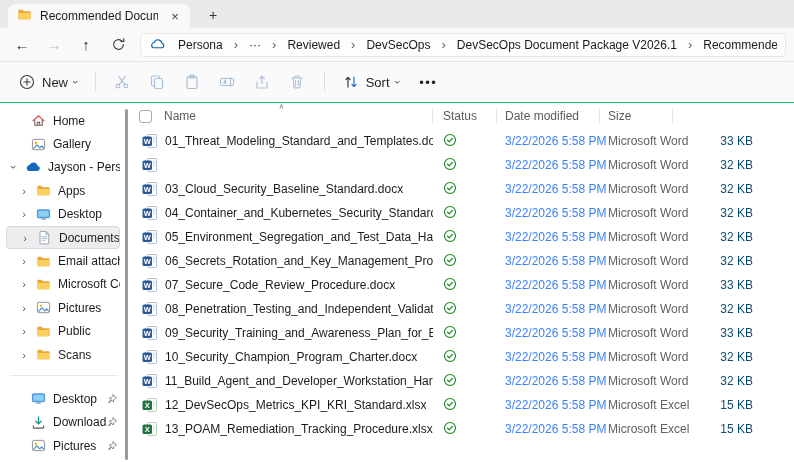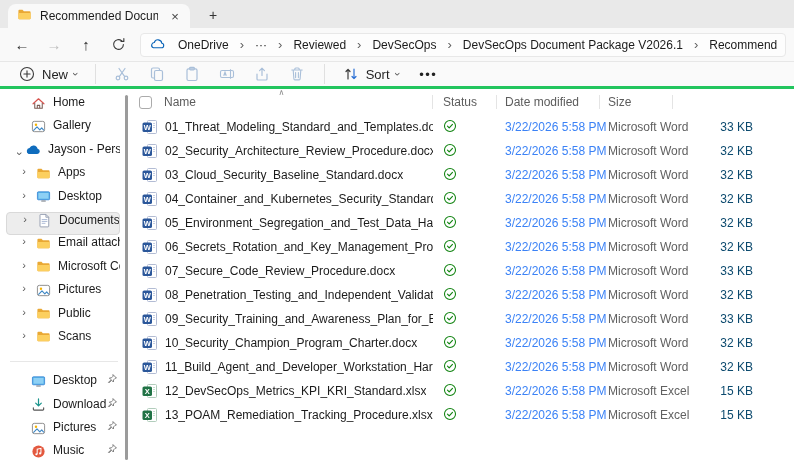--- a/index.html
+++ b/index.html
@@ -21,36 +21,36 @@
             font-size:15px; color:#2f2f2f; border-radius:4px; flex:none; }
   .navbtn.disabled { color:#BDBDBD; }
   .addressbar { flex:1; height:24px; background:#FDFDFD; border:1px solid #E8E8E8; border-radius:4px;
                 margin-left:6px; display:flex; align-items:center; padding:0 8px; overflow:hidden; }
   .bc-cloud { width:18px; height:16px; margin-right:6px; flex:none; display:flex; align-items:center; }
   .bc-items { display:flex; align-items:center; overflow:hidden; }
   .crumb { font-size:12px; color:#1b1b1b; padding:2px 5px; border-radius:3px; white-space:nowrap; }
   .bc-sep { font-size:13px; color:#5f5f5f; padding:0 6px; }
 
   
-  .toolbar { height:28px; background:#FAFAFA; border-top:1px solid #E7E7E7; border-bottom:3px solid #22c55e;
+  .toolbar { height:42px; background:#FAFAFA; border-top:1px solid #E7E7E7; border-bottom:1px solid #22c55e;
              display:flex; align-items:center; padding:0 10px; flex:none; }
   .tbtn { display:flex; align-items:center; gap:6px; padding:0 8px; height:26px; border-radius:4px;
           font-size:13px; color:#1f1f1f; }
   .chev { font-size:11px; color:#5a5a5a; display:inline-block; transform:rotate(90deg); }
   .ticon { width:35px; height:26px; display:flex; align-items:center; justify-content:center; }
   .tdiv { width:1px; height:20px; background:#E0E0E0; margin:0 9px; flex:none; }
   .more { font-size:13px; color:#222; letter-spacing:1.5px; padding:0 12px; }
 
   
   .content { flex:1; display:flex; background:#fff; overflow:hidden; }
 
   
   .sidebar { width:130px; flex:none; padding-top:6px; position:relative; overflow:hidden; }
   .side-scrollbar { position:absolute; right:2px; top:6px; bottom:2px; width:3px; background:#9B9B9B; border-radius:2px; }
-  .side-item { height:23.4px; display:flex; margin:0 10px 0 6px; padding-left:2px;
+  .side-item { height:23.4px; display:flex; align-items:center; margin:0 10px 0 6px; padding-left:2px;
                border-radius:4px; font-size:12px; color:#1b1b1b; }
   .side-item.child { padding-left:12px; }
   .side-item .chev { width:12px; font-size:11px; text-align:center; flex:none; transform:none; }
   .side-item .chev.down { transform:rotate(90deg); }
   .side-item.top .chev { visibility:hidden; width:17px; }
   .side-item .sicon { width:16px; height:16px; margin:0 7px 0 5px; flex:none; display:flex; align-items:center; justify-content:center; }
   .side-item .slbl { white-space:nowrap; overflow:hidden; flex:1; }
   .side-item .pin { margin-left:auto; margin-right:2px; flex:none; width:12px; height:12px; }
   .side-item.selected { background:#EDEDED; border:1px solid #D9D9D9; }
   .side-sep { height:1px; background:#E7E7E7; margin:9px 12px 11px 10px; }
@@ -105,21 +105,21 @@
           <path d="M13.7 1.7v3h-3" fill="none" stroke="#3B3B3B" stroke-width="1.2" stroke-linecap="round" stroke-linejoin="round"></path>
         </svg>
       </span>
     <div class="addressbar">
       <span class="bc-cloud" id="bc-cloud-icon">
           <svg viewBox="0 0 16 16" width="17" height="15">
             <path d="M3.6 11.5h8.6a2.4 2.4 0 0 0 .4-4.77A4.1 4.1 0 0 0 4.6 5.9a2.9 2.9 0 0 0-1 5.6z" fill="none" stroke="#0A64B8" stroke-width="1.2"></path>
           </svg>
         </span>
       <span class="bc-items" id="breadcrumb">
-          <span class="crumb">OneDrive</span>
+          <span class="crumb">Persona</span>
           <span class="bc-sep">›</span>
           <span class="crumb">···</span>
           <span class="bc-sep">›</span>
           <span class="crumb">Reviewed</span>
           <span class="bc-sep">›</span>
           <span class="crumb">DevSecOps</span>
           <span class="bc-sep">›</span>
           <span class="crumb">DevSecOps Document Package V2026.1</span>
           <span class="bc-sep">›</span>
           <span class="crumb">Recommended Documents</span>
@@ -416,21 +416,20 @@
           <div class="frow">
     <div class="f-name">
       <span class="ficon">
                 <svg viewBox="0 0 16 16" width="16" height="16">
                   <rect x="5.5" y="1.5" width="9" height="13" rx="1" fill="#fff" stroke="#AAB4CF" stroke-width="0.9"></rect>
                   <path d="M11 4.5h2M11 6.5h2M11 8.5h2" stroke="#C3CBE0" stroke-width="0.9"></path>
                   <rect x="0.5" y="3.5" width="9.5" height="9.5" rx="1.6" fill="#2B579A"></rect>
                   <text x="5.2" y="10.7" font-size="7.5" font-weight="bold" fill="#fff" text-anchor="middle" font-family="Liberation Sans,sans-serif">W</text>
                 </svg>
               </span>
-      <span class="txt">02_Security_Architecture_Review_Procedure.docx</span>
     </div>
     <div class="f-status">
               <span class="stat-ic"><svg viewBox="0 0 16 16" width="14" height="14">
                   <circle cx="8" cy="8" r="6.3" fill="none" stroke="#108310" stroke-width="1.2"></circle>
                   <path d="M5.1 8.2l2 2 3.7-4.1" fill="none" stroke="#108310" stroke-width="1.3" stroke-linecap="round" stroke-linejoin="round"></path>
                 </svg></span>
             </div>
     <div class="f-date">3/22/2026 5:58 PM</div>
     <div class="f-type">Microsoft Word D...</div>
     <div class="f-size">32 KB</div>

